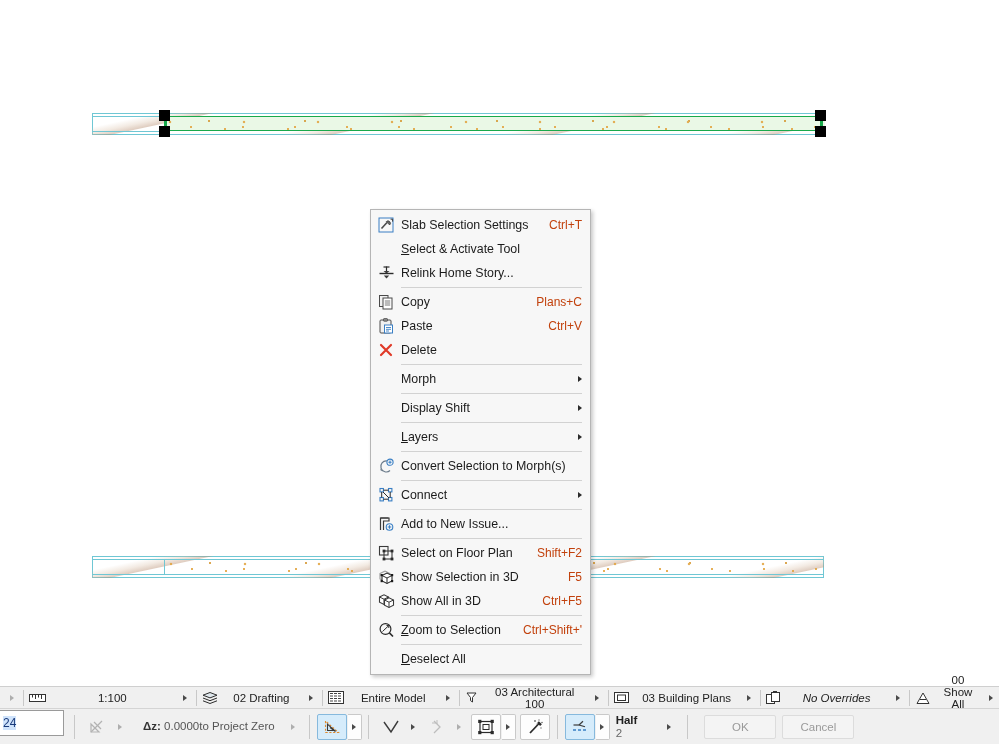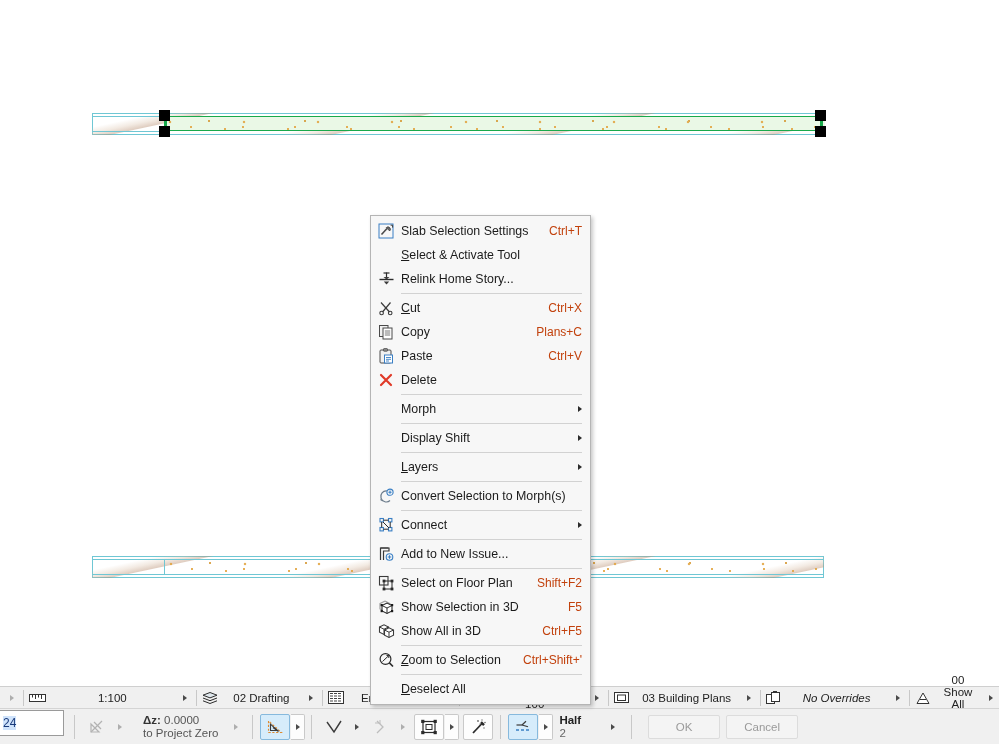--- a/index.html
+++ b/index.html
@@ -73,21 +73,21 @@
     background: #000;
     border: 1px solid #000;
   }
   .selstem {
     position: absolute; width: 2.5px; background: #19a94b;
   }
 
   
   #ctx-menu {
     position: absolute;
-    left: 370px; top: 215px;
+    left: 370px; top: 209px;
     width: 221px;
     background: #f7f7f7;
     border: 1px solid #b5b5b5;
     box-shadow: 2px 2px 4px rgba(0,0,0,0.22);
     font-size: 12.4px;
     color: #1b1b1b;
     z-index: 40;
     padding: 3px 0 3px 0;
   }
   .mi {
@@ -175,21 +175,21 @@
     width: 14px; height: 26px;
     border: 1px solid #c9c9c9; border-left: none;
     background: #fdfdfd;
     display:flex; align-items:center; justify-content:center;
     border-radius: 0 2px 2px 0;
   }
   .tb-arrowbox.ghost { border-color: transparent; background: transparent; }
   .tb-div { width:1px; height:24px; background:#c8c8c8; margin: 0 6px; }
 
   .dz {
-    display:flex; flex-direction:column; justify-content:center;
+    display:flex; flex-direction:row; justify-content:center;
     line-height: 13px; font-size: 11.5px; color:#555;
     padding: 0 2px;
   }
   .dz b { font-weight: bold; color:#333; }
 
   .half {
     display:flex; flex-direction:column; justify-content:center;
     line-height: 13px; font-size: 11.5px; margin-left: 6px;
   }
   .half .t { font-weight: bold; color:#222; }
@@ -480,32 +480,20 @@
             <path d="M5.5 2 H11.5" stroke="#2b2b2b" stroke-width="1.2"></path>
             <path d="M5.8 10.5 H11.2 L8.5 13.5 Z" fill="#3a3a3a"></path>
           </svg>
         </span>
         <span class="lbl">Relink Home Story...</span>
       </div>
       <div class="sep"></div>
       <div class="mi">
         <span class="ico">
           <svg class="i" width="17" height="16" viewBox="0 0 17 16">
-            <path d="M3 2.5 L11.5 12" stroke="#3a3a3a" stroke-width="1.2" fill="none"></path>
-            <path d="M12.5 2.5 L4.5 12" stroke="#3a3a3a" stroke-width="1.2" fill="none"></path>
-            <circle cx="3.6" cy="13" r="1.8" fill="none" stroke="#3a3a3a" stroke-width="1.1"></circle>
-            <circle cx="12.2" cy="13" r="1.8" fill="none" stroke="#3a3a3a" stroke-width="1.1"></circle>
-          </svg>
-        </span>
-        <span class="lbl"><span class="ul">C</span>ut</span>
-        <span class="acc">Ctrl+X</span>
-      </div>
-      <div class="mi">
-        <span class="ico">
-          <svg class="i" width="17" height="16" viewBox="0 0 17 16">
             <rect x="1.5" y="1.5" width="8.5" height="11" fill="#f2f2f2" stroke="#4a4a4a" stroke-width="1"></rect>
             <rect x="5" y="4" width="9" height="11" fill="#fff" stroke="#4a4a4a" stroke-width="1"></rect>
             <path d="M6.8 7 h5.4 M6.8 9 h5.4 M6.8 11 h5.4" stroke="#6a6a6a" stroke-width=".9"></path>
           </svg>
         </span>
         <span class="lbl">Copy</span>
         <span class="acc">Plans+C</span>
       </div>
       <div class="mi">
         <span class="ico">

